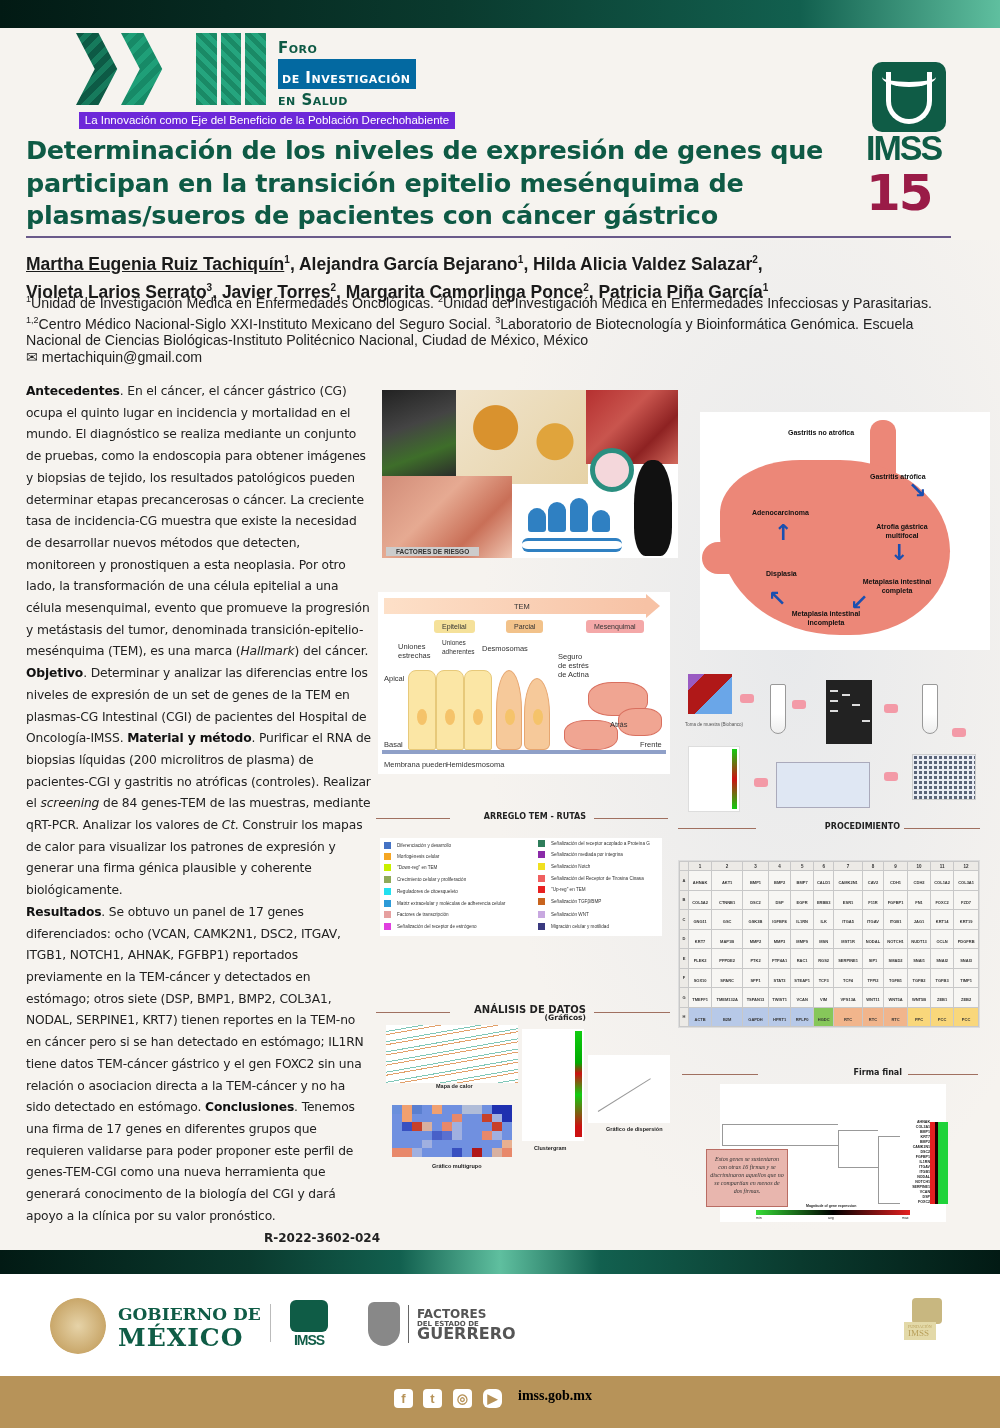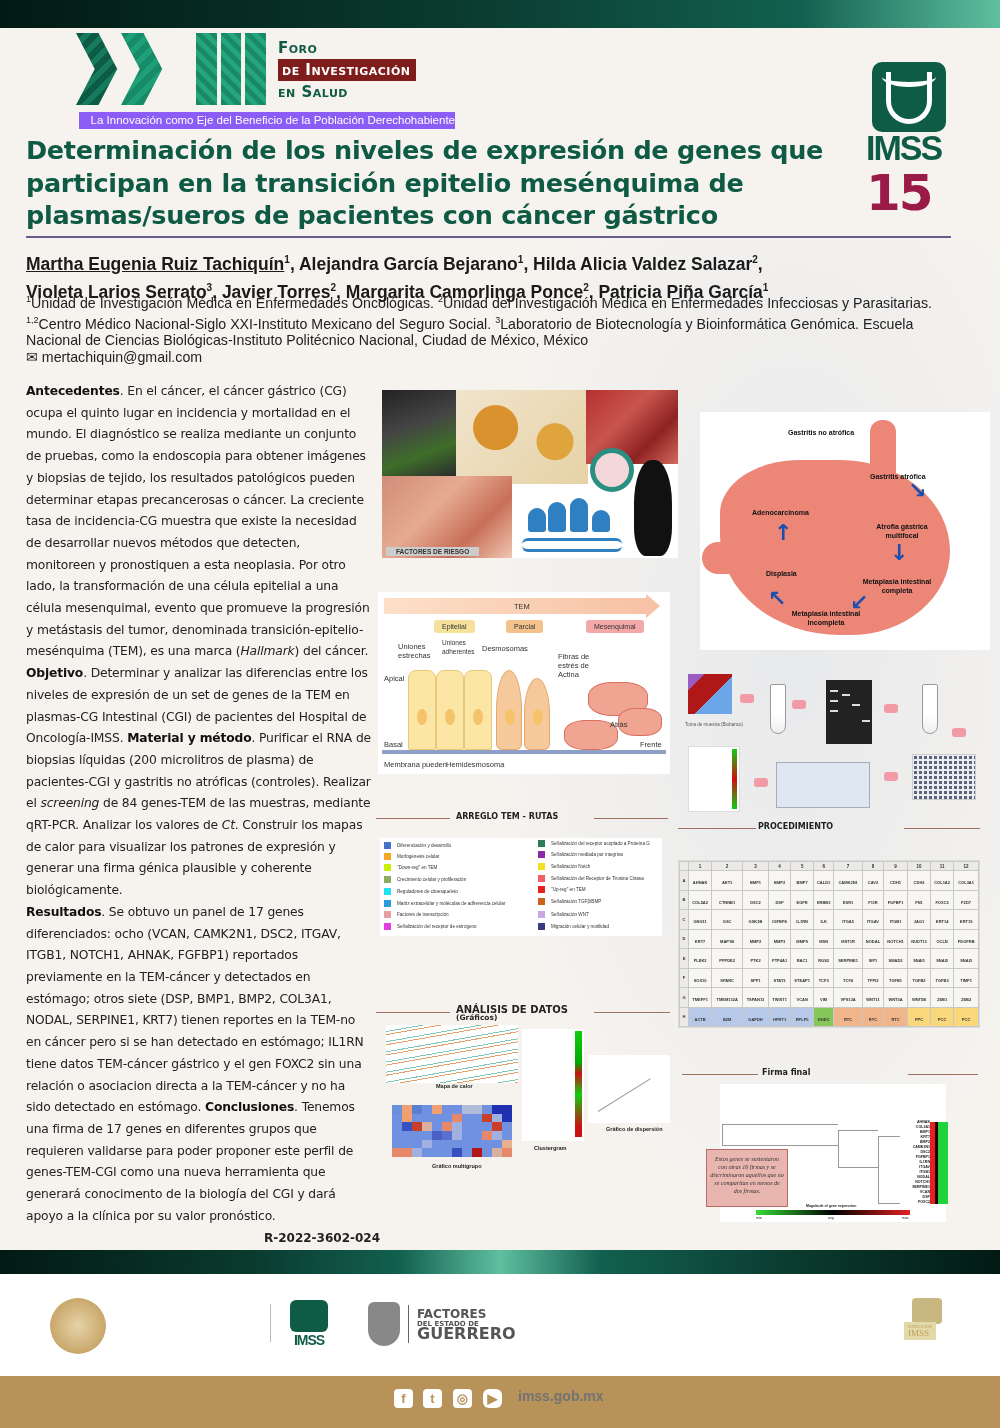--- a/index.html
+++ b/index.html
@@ -6,22 +6,22 @@
 body{width:1000px;height:1428px;position:relative;overflow:hidden;background:#f6f3ef;font-family:"DejaVu Sans","Liberation Sans",sans-serif;color:#1b1b1b}
 .topbar{position:absolute;left:0;top:0;width:1000px;height:28px;background:linear-gradient(90deg,#021a14 0%,#0a3a2e 45%,#12604f 80%,#5fbf9f 100%)}
 .bg-glow{position:absolute;left:480px;top:240px;width:520px;height:1000px;background:radial-gradient(ellipse at 60% 40%,rgba(220,225,232,.55),rgba(246,243,239,0) 70%)}
 
 .foro-logo{position:absolute;left:76px;top:33px;width:190px;height:72px;display:flex}
 .foro-logo .chev{flex:1;background:repeating-linear-gradient(135deg,#0d5a45 0 6px,#167a5c 6px 12px);clip-path:polygon(0 0,30% 0,55% 50%,30% 100%,0 100%,25% 50%)}
 .foro-logo .chev2{flex:1;margin-left:-30px;background:repeating-linear-gradient(135deg,#178a67 0 6px,#1f9f78 6px 12px);clip-path:polygon(0 0,30% 0,55% 50%,30% 100%,0 100%,25% 50%)}
 .foro-logo .bars{width:70px;display:flex;gap:4px}
 .foro-logo .bars span{flex:1;background:repeating-linear-gradient(45deg,#1a8a66 0 5px,#25a57e 5px 10px)}
 .foro-title{position:absolute;left:278px;top:37px;font-family:"DejaVu Sans",sans-serif;font-weight:bold;color:#0e5a45;font-size:15px;line-height:22px;font-variant:small-caps;letter-spacing:.5px}
-.foro-title .mid{display:inline-block;background:#7f1d1d;color:#fff;padding:0 6px 0 4px}
-.slogan{position:absolute;left:79px;top:112px;width:376px;height:17px;background:#8b5cf6;color:#fff;font-family:"Liberation Sans",sans-serif;font-size:11.5px;line-height:17px;text-align:right}
+.foro-title .mid{display:inline-block;background:#0369a1;color:#fff;padding:8px 6px 0 4px}
+.slogan{position:absolute;left:79px;top:112px;width:376px;height:17px;background:#6d28d9;color:#fff;font-family:"Liberation Sans",sans-serif;font-size:11.5px;line-height:17px;text-align:center}
 
 .imss-logo{position:absolute;left:872px;top:62px;width:74px;height:70px;background:#0f5c46;border-radius:10px;overflow:hidden}
 .imss-logo .eagle{position:absolute;left:14px;top:10px;width:46px;height:52px;border:5px solid #fff;border-radius:0 0 26px 26px;border-top:none}
 .imss-logo .v{position:absolute;left:10px;top:5px;width:54px;height:20px;border-bottom:5px solid #fff;border-radius:0 0 50% 50%}
 .imss-text{position:absolute;left:866px;top:128px;font-family:"Liberation Sans",sans-serif;font-weight:bold;font-size:34px;color:#0f5c46;letter-spacing:-2px;transform:scaleY(1.05)}
 .fifteen{position:absolute;left:866px;top:164px;font-family:"DejaVu Sans",sans-serif;font-weight:bold;font-size:50px;color:#9a1b47;letter-spacing:-2px}
 
 .title{position:absolute;left:26px;top:134px;width:830px;font-family:"DejaVu Sans",sans-serif;font-weight:bold;font-size:25.5px;line-height:32.5px;color:#0e5a45;letter-spacing:-.3px}
 .title-rule{position:absolute;left:26px;top:236px;width:925px;height:2px;background:#6a5a8a}
 
@@ -58,21 +58,21 @@
 .tem-arrow{position:absolute;left:6px;top:6px;width:262px;height:16px;background:linear-gradient(90deg,#fde0c8,#f7c2a5)}
 .tem-arrow:after{content:"";position:absolute;right:-14px;top:-4px;border-left:14px solid #f7c2a5;border-top:12px solid transparent;border-bottom:12px solid transparent}
 .tem-fig .tlbl{position:absolute;font-family:"Liberation Sans",sans-serif;font-size:7.5px;color:#333;line-height:9px}
 .tem-fig .pill{position:absolute;font-family:"Liberation Sans",sans-serif;font-size:7px;padding:3px 8px;border-radius:3px;color:#333}
 .tem-fig .cell{position:absolute;background:#fbe6a5;border:1px solid #e7c97a;border-radius:8px 8px 2px 2px}
 .tem-fig .cellp{position:absolute;background:#f6c99a;border:1px solid #e6a670;border-radius:50% 50% 6px 6px}
 .tem-fig .cellm{position:absolute;background:#f0a592;border:1px solid #d9705f;border-radius:40%}
 .tem-fig .nuc{position:absolute;width:10px;height:16px;background:#f5c36a;border-radius:50%}
 .tem-fig .membrane{position:absolute;left:4px;top:158px;width:284px;height:4px;background:#8fa0c8}
 .rutas-fig{left:376px;top:798px;width:292px;height:146px}
-.sec-title{position:absolute;font-family:"DejaVu Sans",sans-serif;font-weight:bold;font-size:8px;color:#222;text-align:left}
+.sec-title{position:absolute;font-family:"DejaVu Sans",sans-serif;font-weight:bold;font-size:8px;color:#222;text-align:right}
 .sec-line{position:absolute;height:1px;background:#a07060}
 .rutas-box{position:absolute;left:4px;top:40px;width:282px;height:98px;background:#fff}
 .rutas-item{position:absolute;display:flex;align-items:center;gap:6px;font-family:"Liberation Sans",sans-serif;font-size:4.6px;color:#333}
 .rutas-item i{display:inline-block;width:7px;height:7px}
 .proc-fig{left:678px;top:664px;width:302px;height:172px}
 .proc-fig .tube{position:absolute;width:16px;height:50px;border:1.5px solid #999;border-radius:2px 2px 8px 8px;background:linear-gradient(#fff 60%,#eee)}
 .proc-fig .gel{position:absolute;left:148px;top:16px;width:46px;height:64px;background:#222}
 .proc-fig .gel span{position:absolute;height:1.5px;background:#ddd}
 .proc-fig .parrow{position:absolute;width:14px;height:9px;background:#f39aa7;border-radius:3px}
 .proc-fig .pcr{position:absolute;left:98px;top:98px;width:94px;height:46px;background:#dfe7f3;border:1px solid #aab}
@@ -102,21 +102,21 @@
 .firma-fig .dline{position:absolute;border:0.8px solid #999;border-right:none}
 
 .footbar{position:absolute;left:0;top:1250px;width:1000px;height:24px;background:linear-gradient(90deg,#021a14 0%,#0a3a2e 25%,#12604f 40%,#5fbf9f 50%,#12604f 60%,#0a3a2e 80%,#021a14 100%)}
 .logos{position:absolute;left:0;top:1274px;width:1000px;height:102px;background:#fff}
 .logo{position:absolute;display:flex;align-items:center}
 .seal{border-radius:50%;display:inline-block}
 .gob-mx{font-family:"DejaVu Serif","Liberation Serif",serif;font-weight:bold;color:#0f5c46;line-height:24px}
 .vsep{position:absolute;width:1px;background:#bbb}
 .brownbar{position:absolute;left:0;top:1376px;width:1000px;height:52px;background:#b79359}
 .social{position:absolute;top:1389px;width:19px;height:19px;background:#fff;border-radius:4px;color:#b79359;font-family:"Liberation Sans",sans-serif;font-weight:bold;font-size:13px;text-align:center;line-height:19px}
-.site{position:absolute;left:518px;top:1388px;font-family:Liberation Sans, sans-serif;font-weight:bold;color:#737373;font-size:14px}
+.site{position:absolute;left:518px;top:1388px;font-family:Liberation Serif, serif;font-weight:bold;color:#000000;font-size:14px}
 </style>
 </head>
 <body>
 
 <div class="topbar"></div>
 <div class="bg-glow"></div>
 
 <div class="foro-logo">
   <div class="chev"></div>
     <div class="chev2"></div>
@@ -206,21 +206,21 @@
   <div class="tem-arrow"></div>
   <div class="tlbl" style="left:136px;top:10px">TEM</div>
   <div class="pill" style="left:56px;top:28px;background:#f5e19a">Epitelial</div>
   <div class="pill" style="left:128px;top:28px;background:#f2c28a">Parcial</div>
   <div class="pill" style="left:208px;top:28px;background:#f4a8a8">Mesenquimal</div>
   <div class="tlbl" style="left:20px;top:50px;width:34px">Uniones estrechas</div>
   <div class="tlbl" style="left:64px;top:46px;width:34px;font-size:6.5px">Uniones adherentes</div>
   <div class="tlbl" style="left:104px;top:52px">Desmosomas</div>
   <div class="tlbl" style="left:6px;top:82px">Apical</div>
   <div class="tlbl" style="left:6px;top:148px">Basal</div>
-  <div class="tlbl" style="left:180px;top:60px;width:32px">Fibras de estrés de Actina</div>
+  <div class="tlbl" style="left:180px;top:60px;width:32px">Seguro de estrés de Actina</div>
   <div class="cell" style="left:30px;top:78px;width:28px;height:80px">
       <div class="nuc" style="left:8px;top:38px"></div>
     </div>
   <div class="cell" style="left:58px;top:78px;width:28px;height:80px">
       <div class="nuc" style="left:8px;top:38px"></div>
     </div>
   <div class="cell" style="left:86px;top:78px;width:28px;height:80px">
       <div class="nuc" style="left:8px;top:38px"></div>
     </div>
   <div class="cellp" style="left:118px;top:78px;width:26px;height:80px">
@@ -607,20 +607,24 @@
   <div style="position:absolute;left:124px;top:146px;font-size:3.5px;font-family:'Liberation Sans',sans-serif;font-weight:bold">Magnitude of gene expression</div>
   <div style="position:absolute;left:74px;top:158px;font-size:3.5px;font-family:'Liberation Sans',sans-serif">min</div>
   <div style="position:absolute;left:146px;top:158px;font-size:3.5px;font-family:'Liberation Sans',sans-serif">avg</div>
   <div style="position:absolute;left:220px;top:158px;font-size:3.5px;font-family:'Liberation Sans',sans-serif">max</div>
 </div>
 
 <div class="footbar"></div>
 <div class="logos">
   <div class="logo" style="left:50px;top:24px">
     <span class="seal" style="width:56px;height:56px;background:radial-gradient(circle,#e6d3a8,#c9a76a 70%,#fff 72%)"></span>
+    <div class="gob-mx" style="margin-left:12px">
+      <div style="font-size:17px">GOBIERNO DE</div>
+      <div style="font-size:25px;letter-spacing:1px">MÉXICO</div>
+    </div>
   </div>
   <div class="vsep" style="left:270px;top:30px;height:38px"></div>
   <div class="logo" style="left:290px;top:26px;flex-direction:column">
     <span style="width:38px;height:32px;background:#0f5c46;border-radius:6px"></span>
     <span style="font-family:'Liberation Sans',sans-serif;font-weight:bold;color:#0f5c46;font-size:14px;letter-spacing:-1px">IMSS</span>
   </div>
   <div class="logo" style="left:368px;top:28px">
     <span class="seal" style="width:32px;height:44px;background:#888;border-radius:6px 6px 16px 16px"></span>
     <span style="width:1px;height:38px;background:#666;margin:0 8px"></span>
     <div style="font-family:'DejaVu Sans',sans-serif;font-weight:bold;color:#555;line-height:10px">

